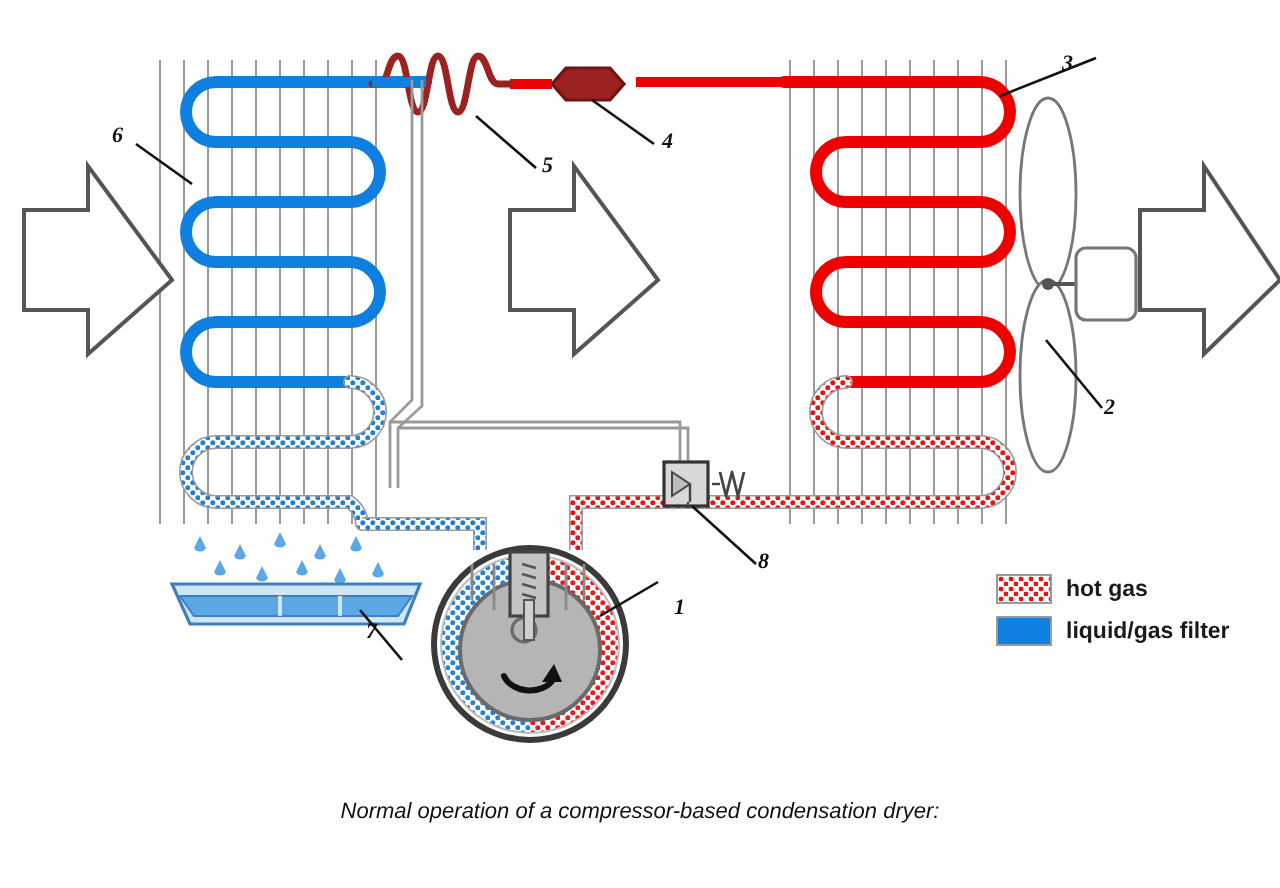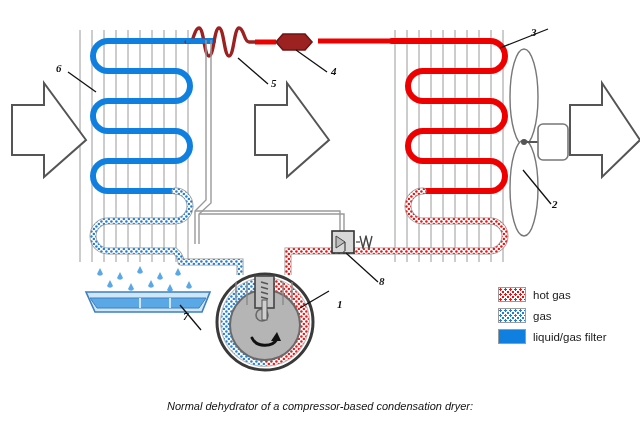--- a/index.html
+++ b/index.html
@@ -6,21 +6,21 @@
   body{width:640px;height:444px;overflow:hidden;
        font-family:"Liberation Sans",sans-serif;color:#1a1a1a;}
   #stage{position:relative;width:640px;height:444px;}
   svg#diagram{position:absolute;left:0;top:0;width:640px;height:444px;}
   .lbl{position:absolute;font-size:11px;font-style:italic;color:#111;
        font-family:"Liberation Serif",serif;font-weight:bold;}
   #legend{position:absolute;left:498px;top:284px;width:140px;}
   .leg-row{display:flex;align-items:center;height:21px;}
   .sw{width:26px;height:13px;border:1px solid #9a9a9a;margin-right:7px;flex:none;}
   .leg-txt{font-size:11.5px;color:#1a1a1a;white-space:nowrap;
-           font-family:"Liberation Sans",sans-serif;}
+           font-family:"Liberation Sans",sans-serif;font-weight:bold;}
   #caption{position:absolute;left:0;top:398px;width:640px;text-align:center;
            font-style:italic;font-size:11px;line-height:17px;color:#111;
            font-family:"Liberation Sans",sans-serif;}
 </style>
 </head>
 <body>
 
 <div id="stage">
 
   <svg id="diagram" viewBox="0 0 640 444">
@@ -224,29 +224,22 @@
 
   <div id="legend">
     <div class="leg-row">
       <span class="sw" style="background-image:
               radial-gradient(circle at 1.5px 1.5px,#ee1111 1.2px,transparent 1.3px),
               radial-gradient(circle at 4px 4px,#ee1111 1.2px,transparent 1.3px);
               background-size:5px 5px;background-color:#fff;"></span>
       <span class="leg-txt">hot gas</span>
     </div>
     <div class="leg-row">
-      <span class="sw" style="background-image:
-              radial-gradient(circle at 1.5px 1.5px,#1f7fd4 1.2px,transparent 1.3px),
-              radial-gradient(circle at 4px 4px,#1f7fd4 1.2px,transparent 1.3px);
-              background-size:5px 5px;background-color:#fff;"></span>
-      <span class="leg-txt">gas</span>
-    </div>
-    <div class="leg-row">
       <span class="sw" style="background:#1080e0;"></span>
       <span class="leg-txt">liquid/gas filter</span>
     </div>
   </div>
 
   <div id="caption">
-    <div>Normal dehydrator of a compressor-based condensation dryer:</div>
+    <div>Normal operation of a compressor-based condensation dryer:</div>
   </div>
 
 </div>
 
 </body></html>

